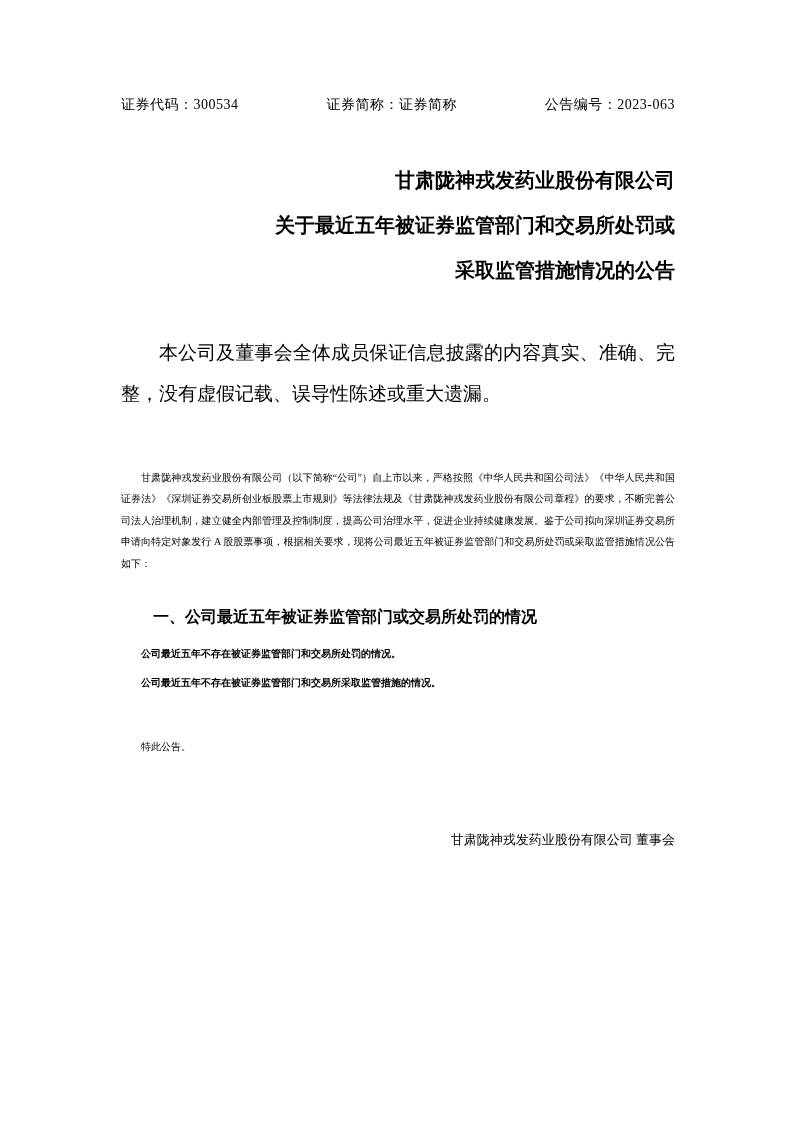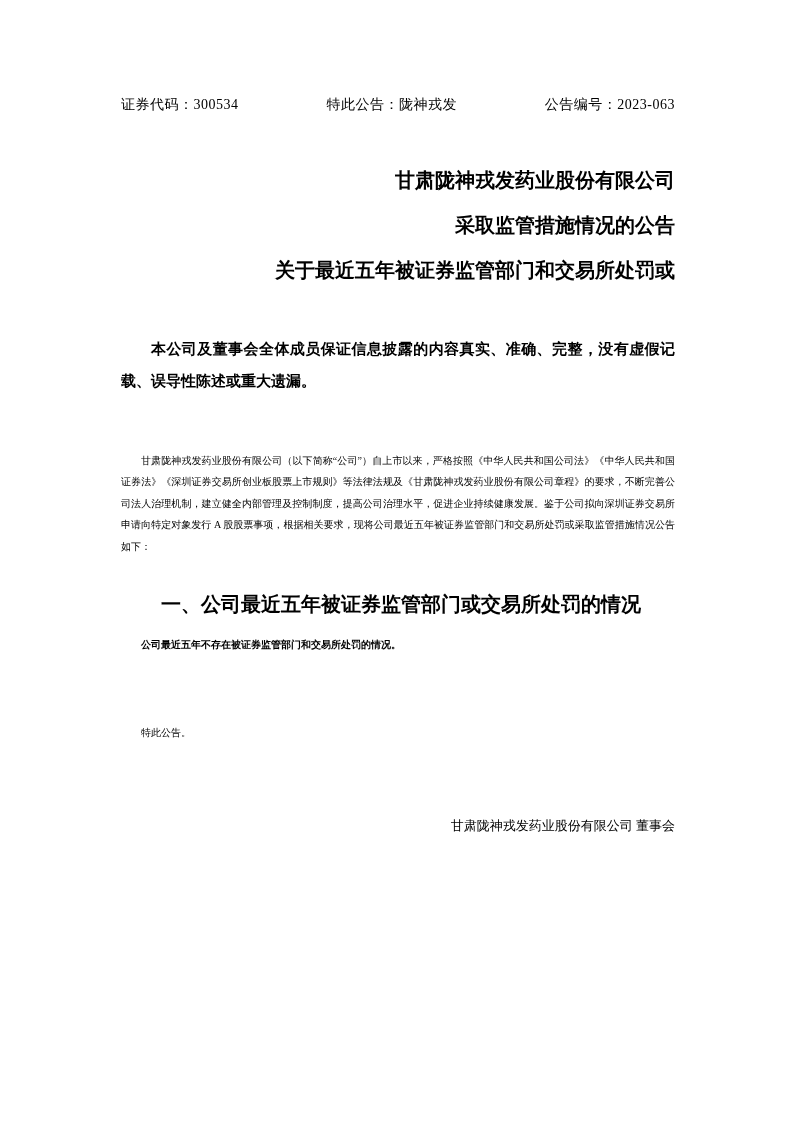--- a/index.html
+++ b/index.html
@@ -26,84 +26,85 @@
   .doc-title {
     margin-top: 44px;
     text-align: right;
     font-weight: bold;
     font-size: 20px;
     line-height: 2.25;
     font-family: "Liberation Sans", "DejaVu Sans", sans-serif;
   }
   .statement {
     margin-top: 40px;
-    font-weight: bold;
-    font-size: 15px;
+    font-weight: normal;
+    font-size: 19px;
     line-height: 2.15;
     text-indent: 2em;
     text-align: justify;
     font-family: "Liberation Sans", "DejaVu Sans", sans-serif;
   }
   .para {
     font-size: 10px;
     line-height: 2.15;
     text-indent: 2em;
     text-align: justify;
   }
   .para-intro {
     margin-top: 52px;
   }
   .section-heading {
     margin-top: 26px;
     font-weight: bold;
-    font-size: 20px;
+    font-size: 16px;
     line-height: 2.15;
     text-indent: 2em;
     font-family: "Liberation Sans", "DejaVu Sans", sans-serif;
   }
   .section-text {
     margin-top: 8px;
     font-weight: bold;
   }
   .closing {
-    margin-top: 66px;
+    margin-top: 42px;
   }
   .signature-block {
     margin-top: 66px;
     text-align: right;
     font-size: 13px;
     line-height: 2.6;
   }
   .signature-company { display: block; }
   .signature-date { display: block; padding-right: 6px; }
 </style>
 </head>
 <body>
 
 <div class="page">
 
   <div class="doc-header">
     <span>证券代码：300534</span>
-    <span>特此公告：陇神戎发</span>
+    <span>证券简称：证券简称</span>
     <span>公告编号：2023-063</span>
   </div>
 
   <div class="doc-title">
     <div>甘肃陇神戎发药业股份有限公司</div>
+    <div>关于最近五年被证券监管部门和交易所处罚或</div>
     <div>采取监管措施情况的公告</div>
-    <div>关于最近五年被证券监管部门和交易所处罚或</div>
   </div>
 
   <p class="statement">本公司及董事会全体成员保证信息披露的内容真实、准确、完整，没有虚假记载、误导性陈述或重大遗漏。</p>
 
   <p class="para para-intro">甘肃陇神戎发药业股份有限公司（以下简称“公司”）自上市以来，严格按照《中华人民共和国公司法》《中华人民共和国证券法》《深圳证券交易所创业板股票上市规则》等法律法规及《甘肃陇神戎发药业股份有限公司章程》的要求，不断完善公司法人治理机制，建立健全内部管理及控制制度，提高公司治理水平，促进企业持续健康发展。鉴于公司拟向深圳证券交易所申请向特定对象发行 A 股股票事项，根据相关要求，现将公司最近五年被证券监管部门和交易所处罚或采取监管措施情况公告如下：</p>
 
   <p class="section-heading">一、公司最近五年被证券监管部门或交易所处罚的情况</p>
   <p class="para section-text">公司最近五年不存在被证券监管部门和交易所处罚的情况。</p>
 
+  <p class="para section-text">公司最近五年不存在被证券监管部门和交易所采取监管措施的情况。</p>
 
   <p class="para closing">特此公告。</p>
 
   <div class="signature-block">
     <span class="signature-company">甘肃陇神戎发药业股份有限公司 董事会</span>
   </div>
 
 </div>
 
 </body></html>

